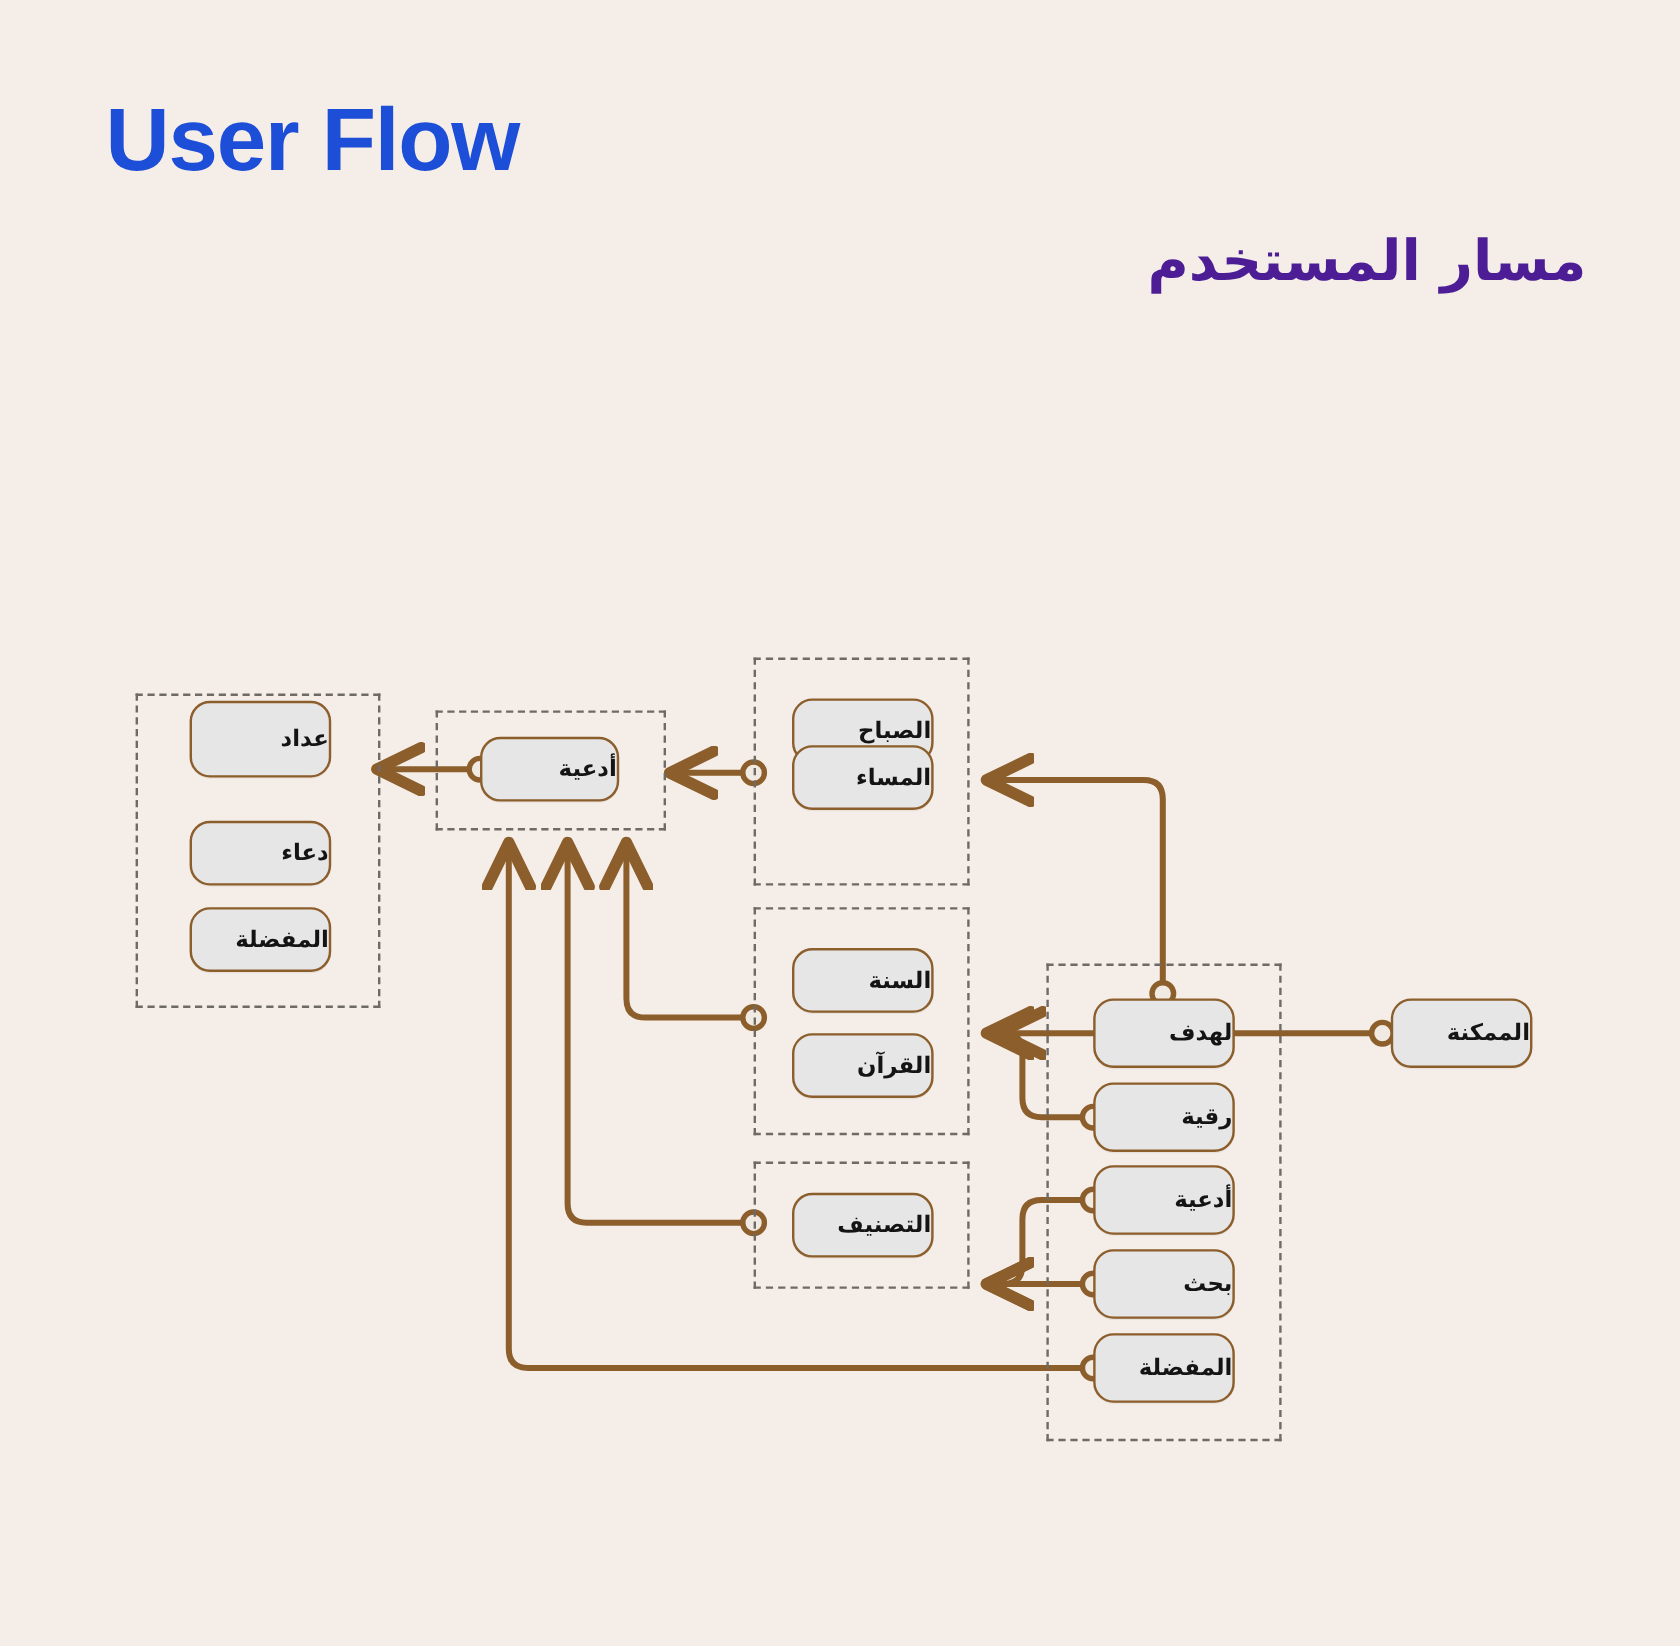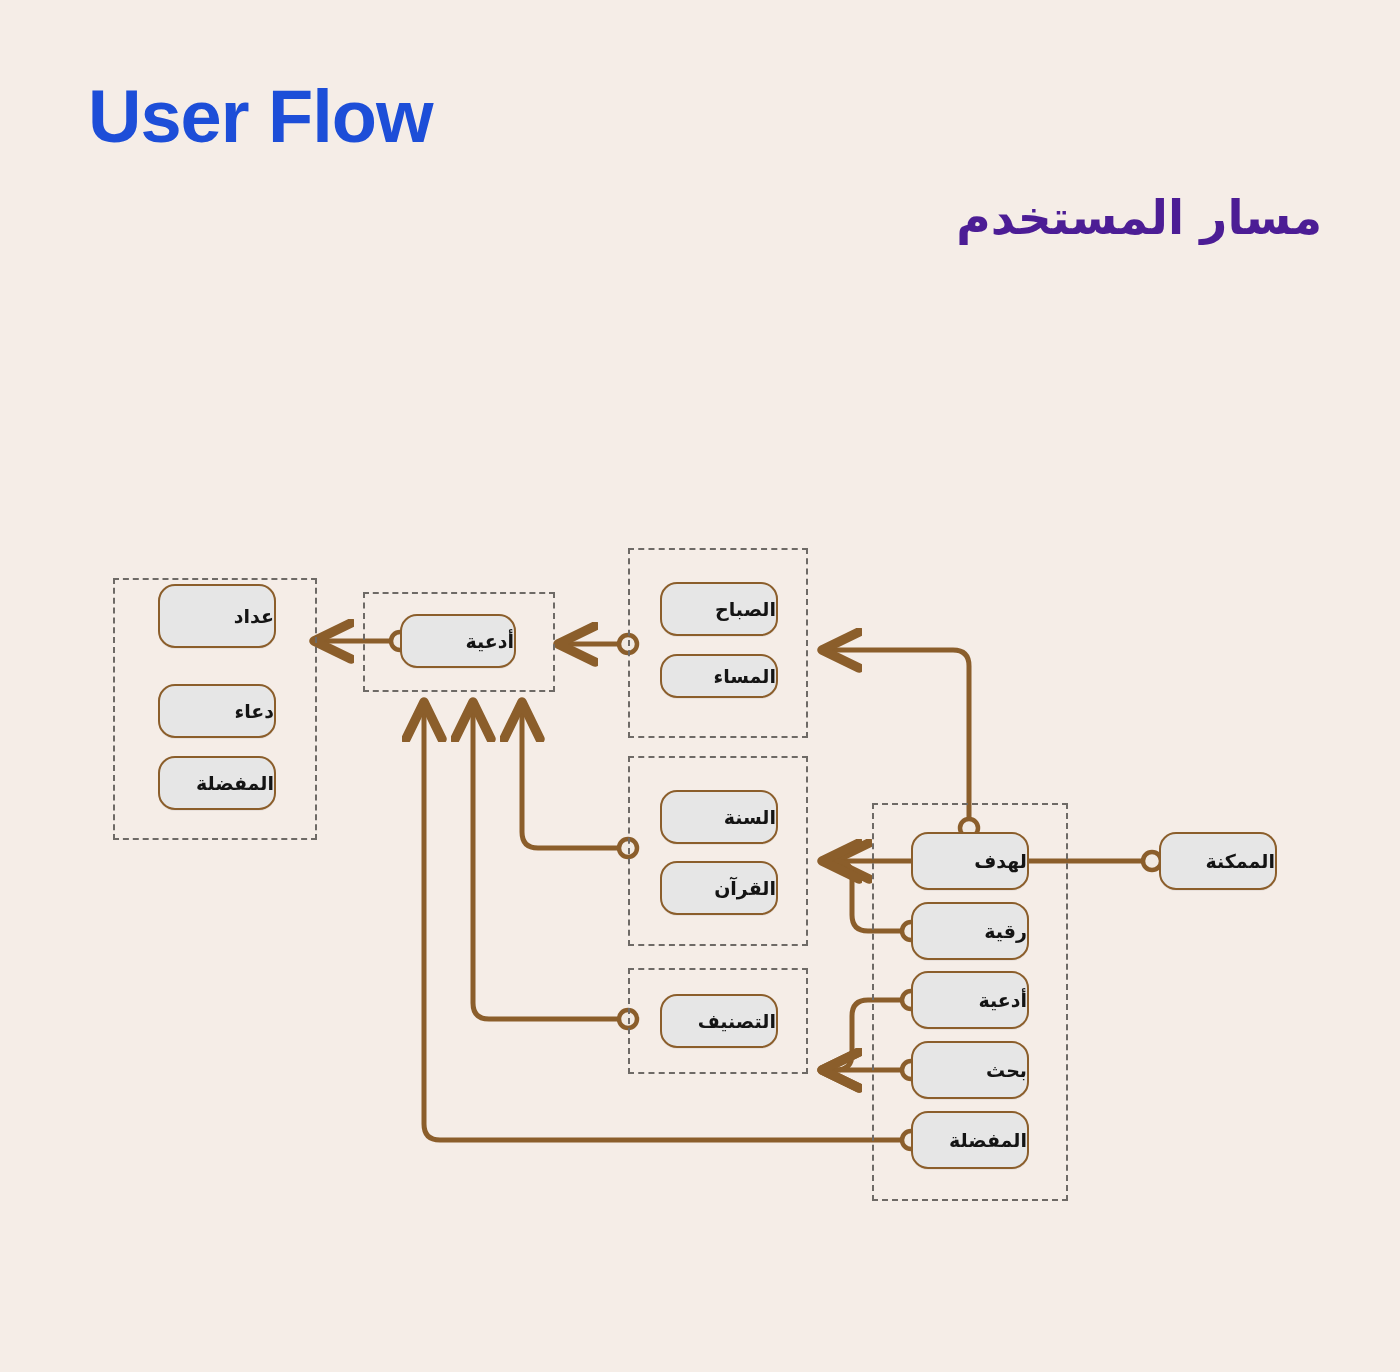--- a/index.html
+++ b/index.html
@@ -136,21 +136,21 @@
     <div class="node" style="left:911px;top:1041px;width:118px;height:58px;">
       <span>بحث</span>
     </div>
     <div class="node" style="left:911px;top:1111px;width:118px;height:58px;">
       <span>المفضلة</span>
     </div>
 
     <div class="node" style="left:660px;top:582px;width:118px;height:54px;">
       <span>الصباح</span>
     </div>
-    <div class="node" style="left:660px;top:654px;width:118px;height:44px;">
+    <div class="node" style="left:660px;top:621px;width:118px;height:54px;">
       <span>المساء</span>
     </div>
 
     <div class="node" style="left:660px;top:790px;width:118px;height:54px;">
       <span>السنة</span>
     </div>
     <div class="node" style="left:660px;top:861px;width:118px;height:54px;">
       <span>القرآن</span>
     </div>
 

